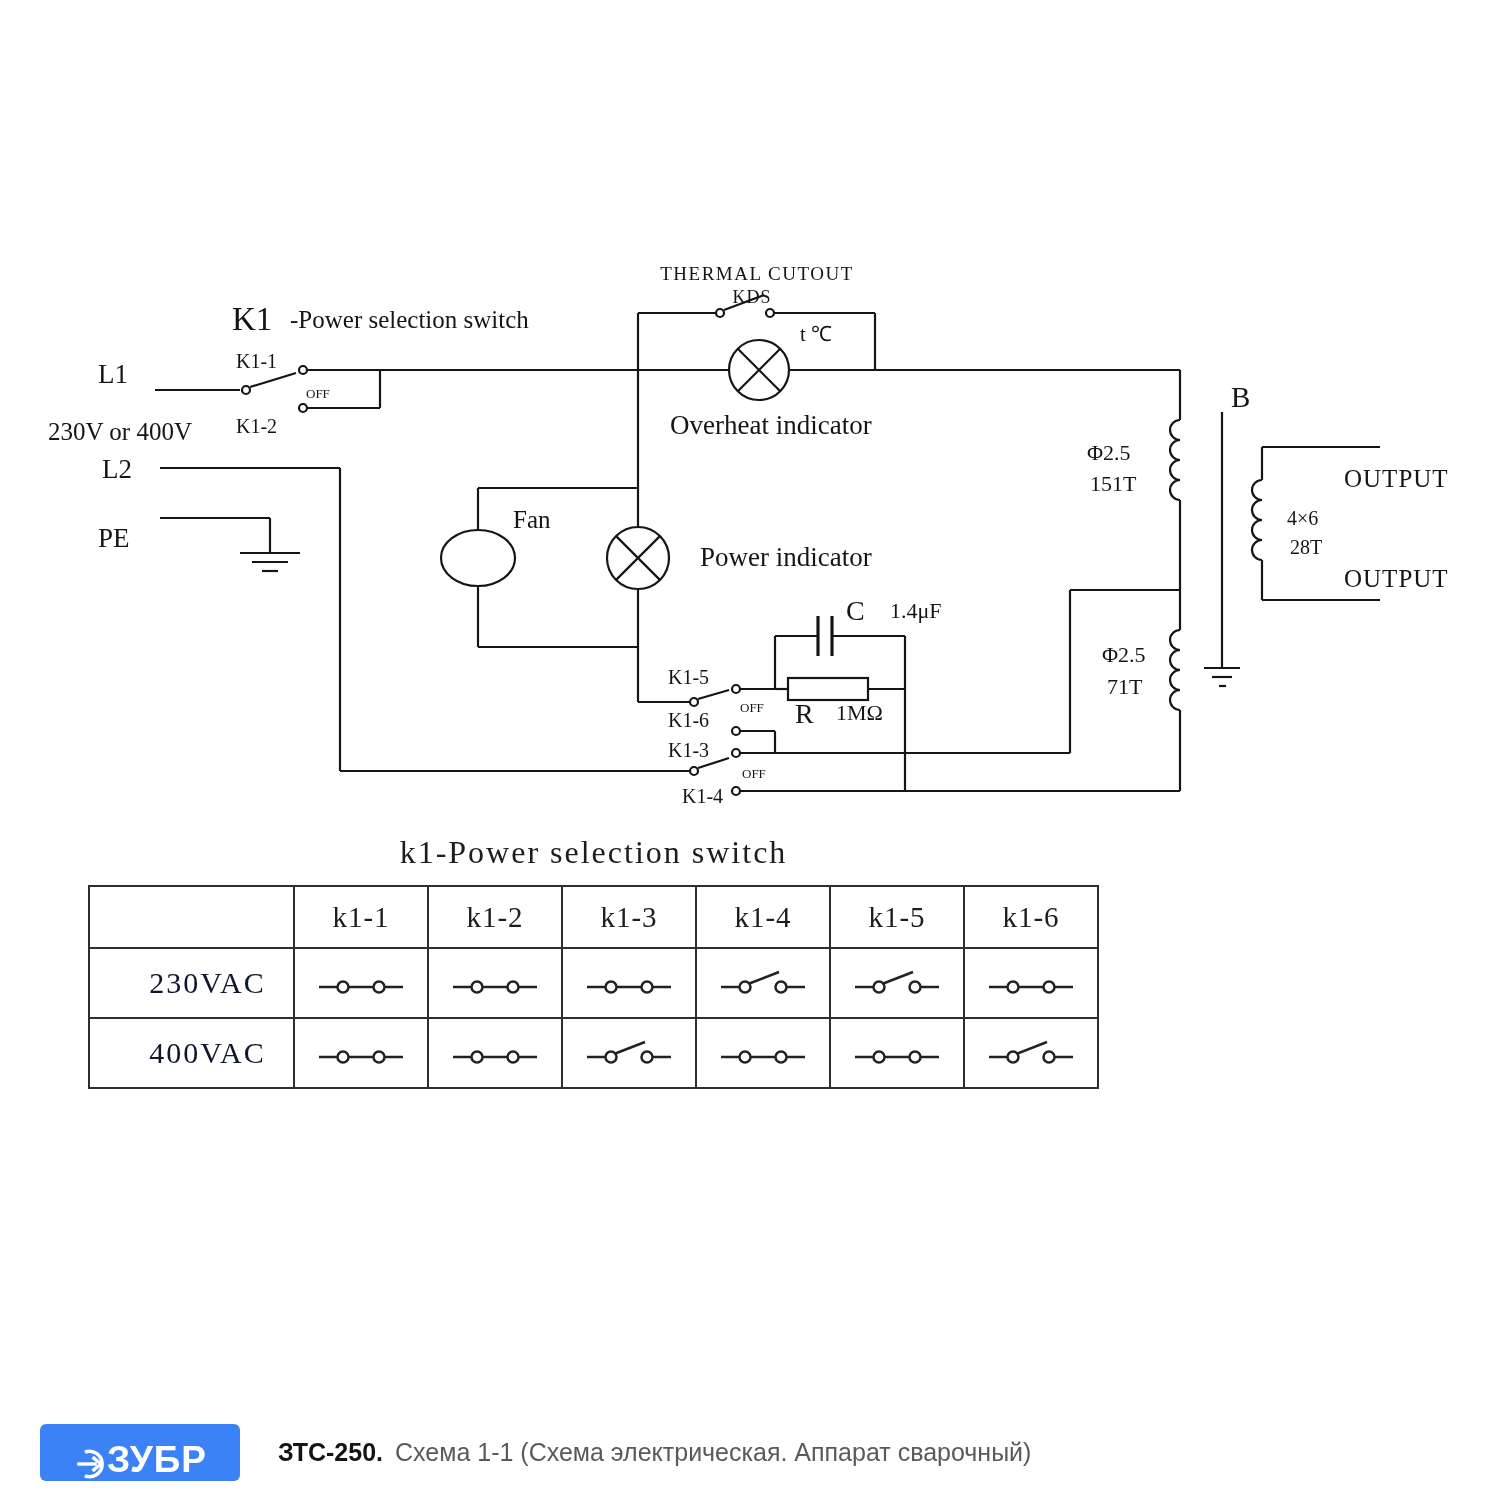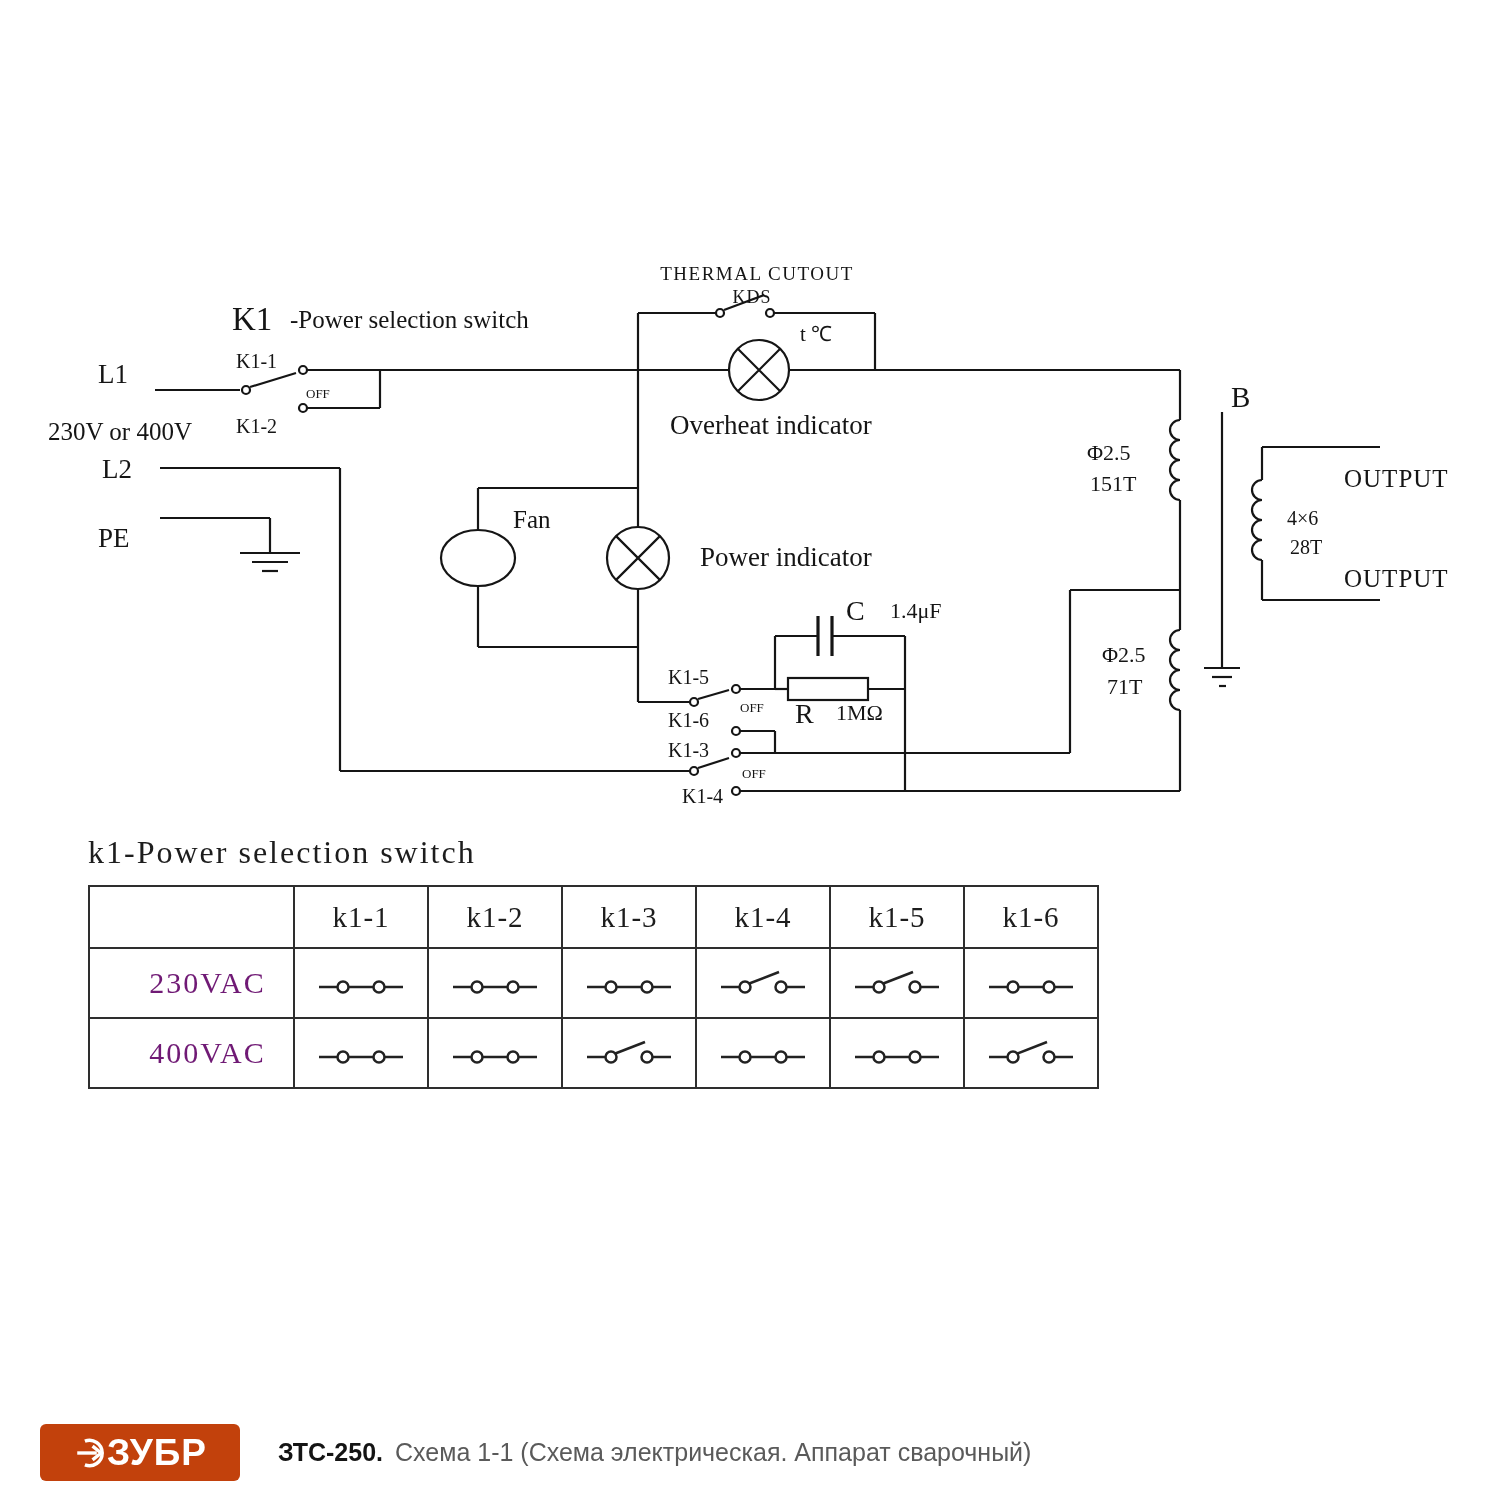--- a/index.html
+++ b/index.html
@@ -4,33 +4,33 @@
 <style>
   * { margin:0; padding:0; box-sizing:border-box; }
   html,body { width:1500px; height:1500px; background:#ffffff; position:relative; overflow:hidden;
               font-family:"Liberation Sans", sans-serif; }
   .schematic { position:absolute; left:0; top:0; }
   .schematic text { font-family:"Liberation Serif", serif; fill:#151515; }
   .wire { stroke:#151515; stroke-width:2.2; fill:none; }
   .sym  { stroke:#151515; stroke-width:2.2; fill:#ffffff; }
 
   .table-wrap { position:absolute; left:88px; top:834px; }
-  .table-title { width:1011px; text-align:left; font:32px "Liberation Serif", serif;
+  .table-title { width:1011px; text-align:center; font:32px "Liberation Serif", serif;
                  letter-spacing:2px; color:#1d1d1d; margin-bottom:14px; }
   .sw-table { display:grid; grid-template-columns:205px repeat(6,134px);
               grid-template-rows:62px 70px 70px; width:1011px;
               border-left:2.5px solid #2e2e2e; border-top:2.5px solid #2e2e2e; }
   .cell { border-right:2.5px solid #2e2e2e; border-bottom:2.5px solid #2e2e2e;
           display:flex; align-items:center; justify-content:center; background:#fff; }
   .cell.head   { font:29px "Liberation Serif", serif; color:#1d1d1d; letter-spacing:1px; }
-  .cell.rowlab { font:30px "Liberation Serif", serif; color:#701a75; letter-spacing:2px;padding-left:32px; }
+  .cell.rowlab { font:30px "Liberation Serif", serif; color:#0f172a; letter-spacing:2px;padding-left:32px; }
 
   .footer { position:absolute; left:40px; top:1424px; display:flex; align-items:center; gap:38px; }
-  .brand-badge { width:200px; height:57px; background:#c2410c; border-radius:6px;
-                 display:flex; align-items:center; justify-content:center; gap:0; }
+  .brand-badge { width:200px; height:57px; background:#3b82f6; border-radius:6px;
+                 display:flex; align-items:flex-end; justify-content:center; gap:0; }
   .brand-text { color:#ffffff; font-weight:bold; font-size:37px; letter-spacing:1px;
                 font-family:"Liberation Sans", sans-serif; }
   .footer-text { font-size:25px; color:#5a5a5a; white-space:nowrap; }
   .footer-text .model { font-weight:bold; color:#141414; margin-right:12px; }
 </style>
 </head>
 <body>
 
 <svg class="schematic" width="1500" height="830" viewBox="0 0 1500 830">
 

